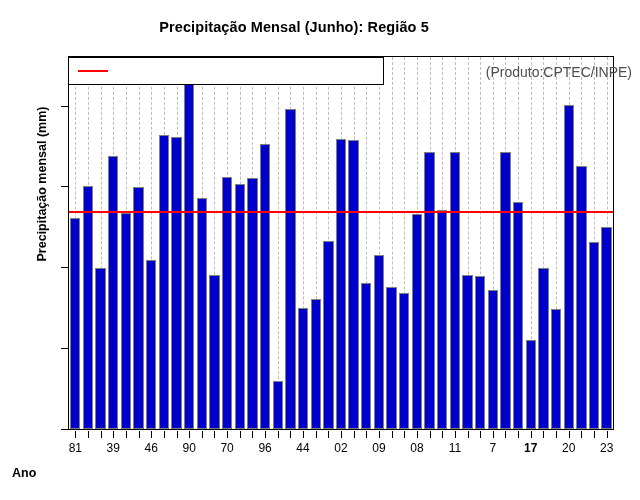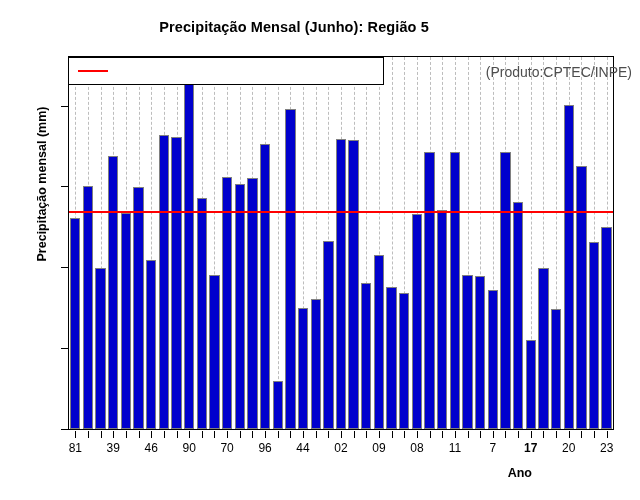--- a/index.html
+++ b/index.html
@@ -91,22 +91,22 @@
   .xtick-mark{
     position:absolute;top:431px;width:0;height:7px;
     border-left:1px solid #000;
   }
   .xtick-label{
     position:absolute;top:441px;
     width:40px;margin-left:-20px;text-align:center;
     font-size:12px;color:#000;
   }
   .x-title{
-    position:absolute;left:0;top:466px;width:532px;
-    text-align:right;
+    position:absolute;left:12px;top:466px;width:532px;
+    text-align:left;
     font-size:12.5px;font-weight:bold;color:#000;
   }
 </style>
 </head>
 <body>
 
 <div id="root">
 
   <div class="chart-title">Precipitação Mensal (Junho): Região 5</div>
 

